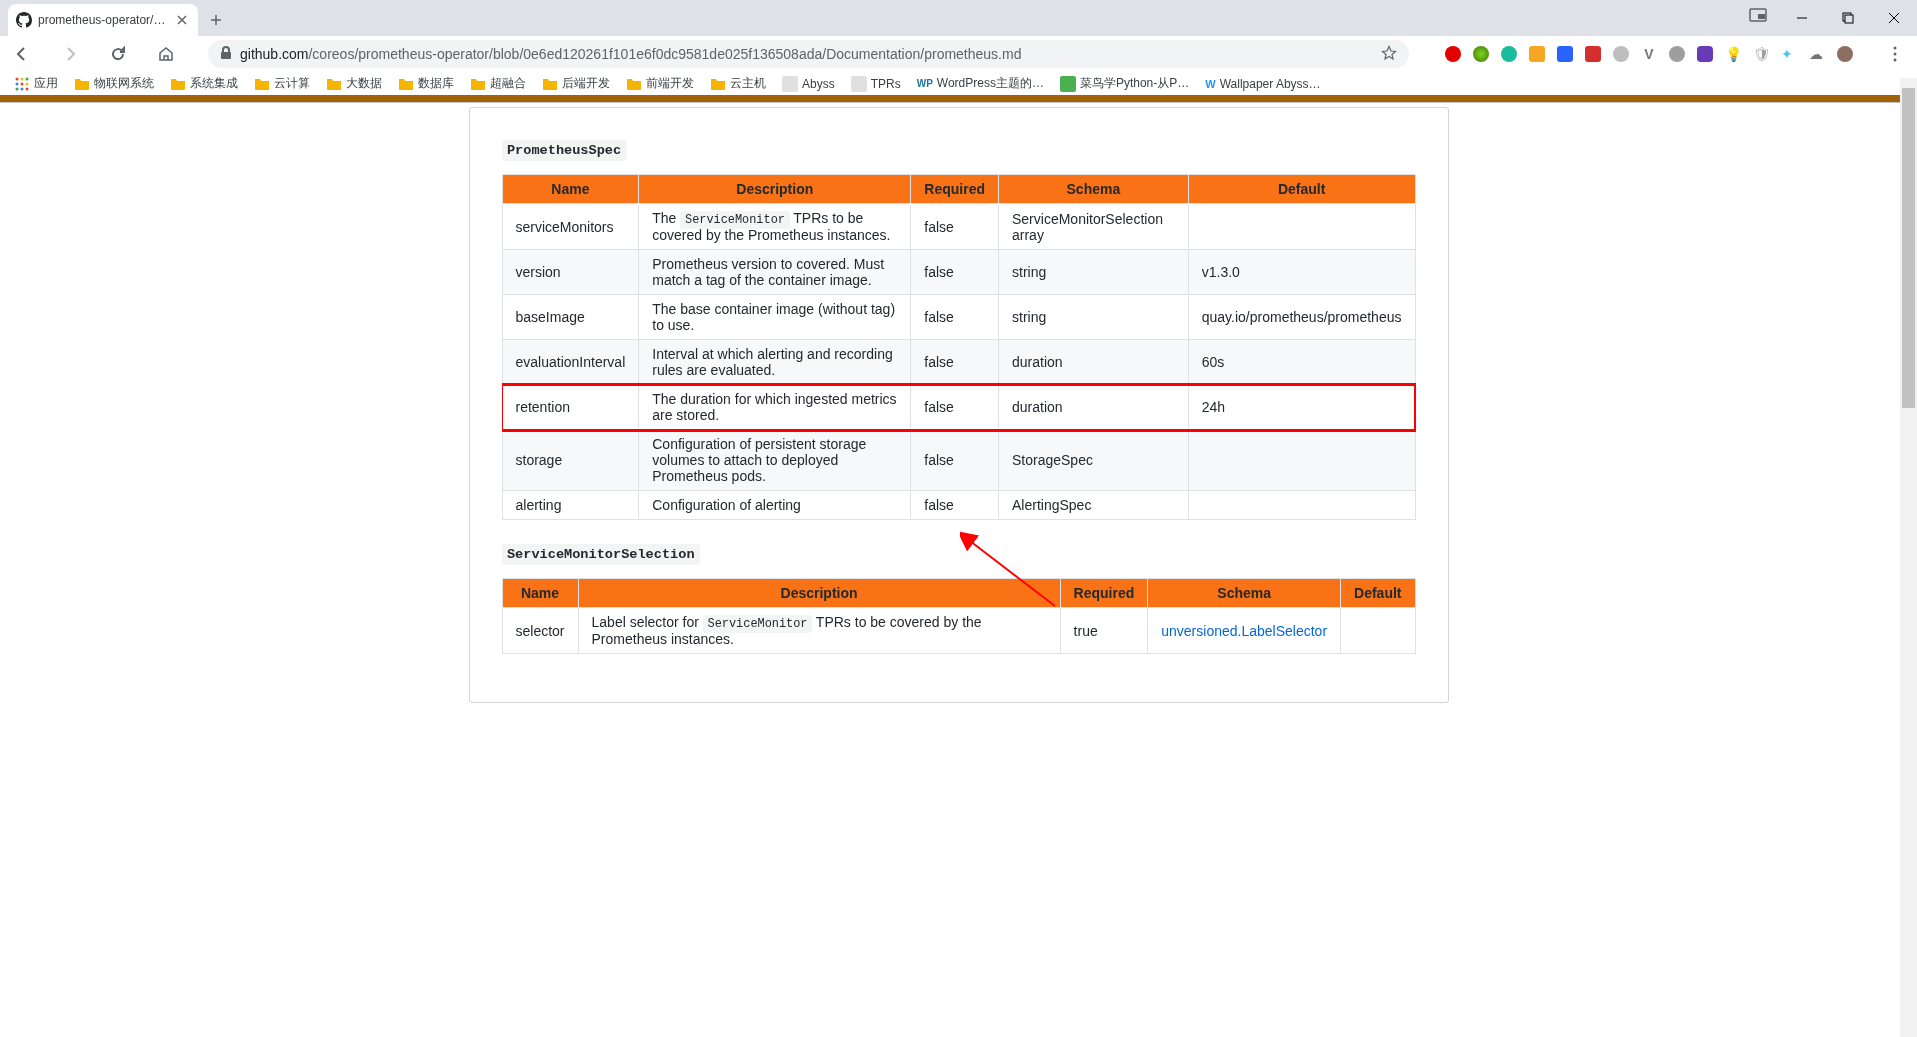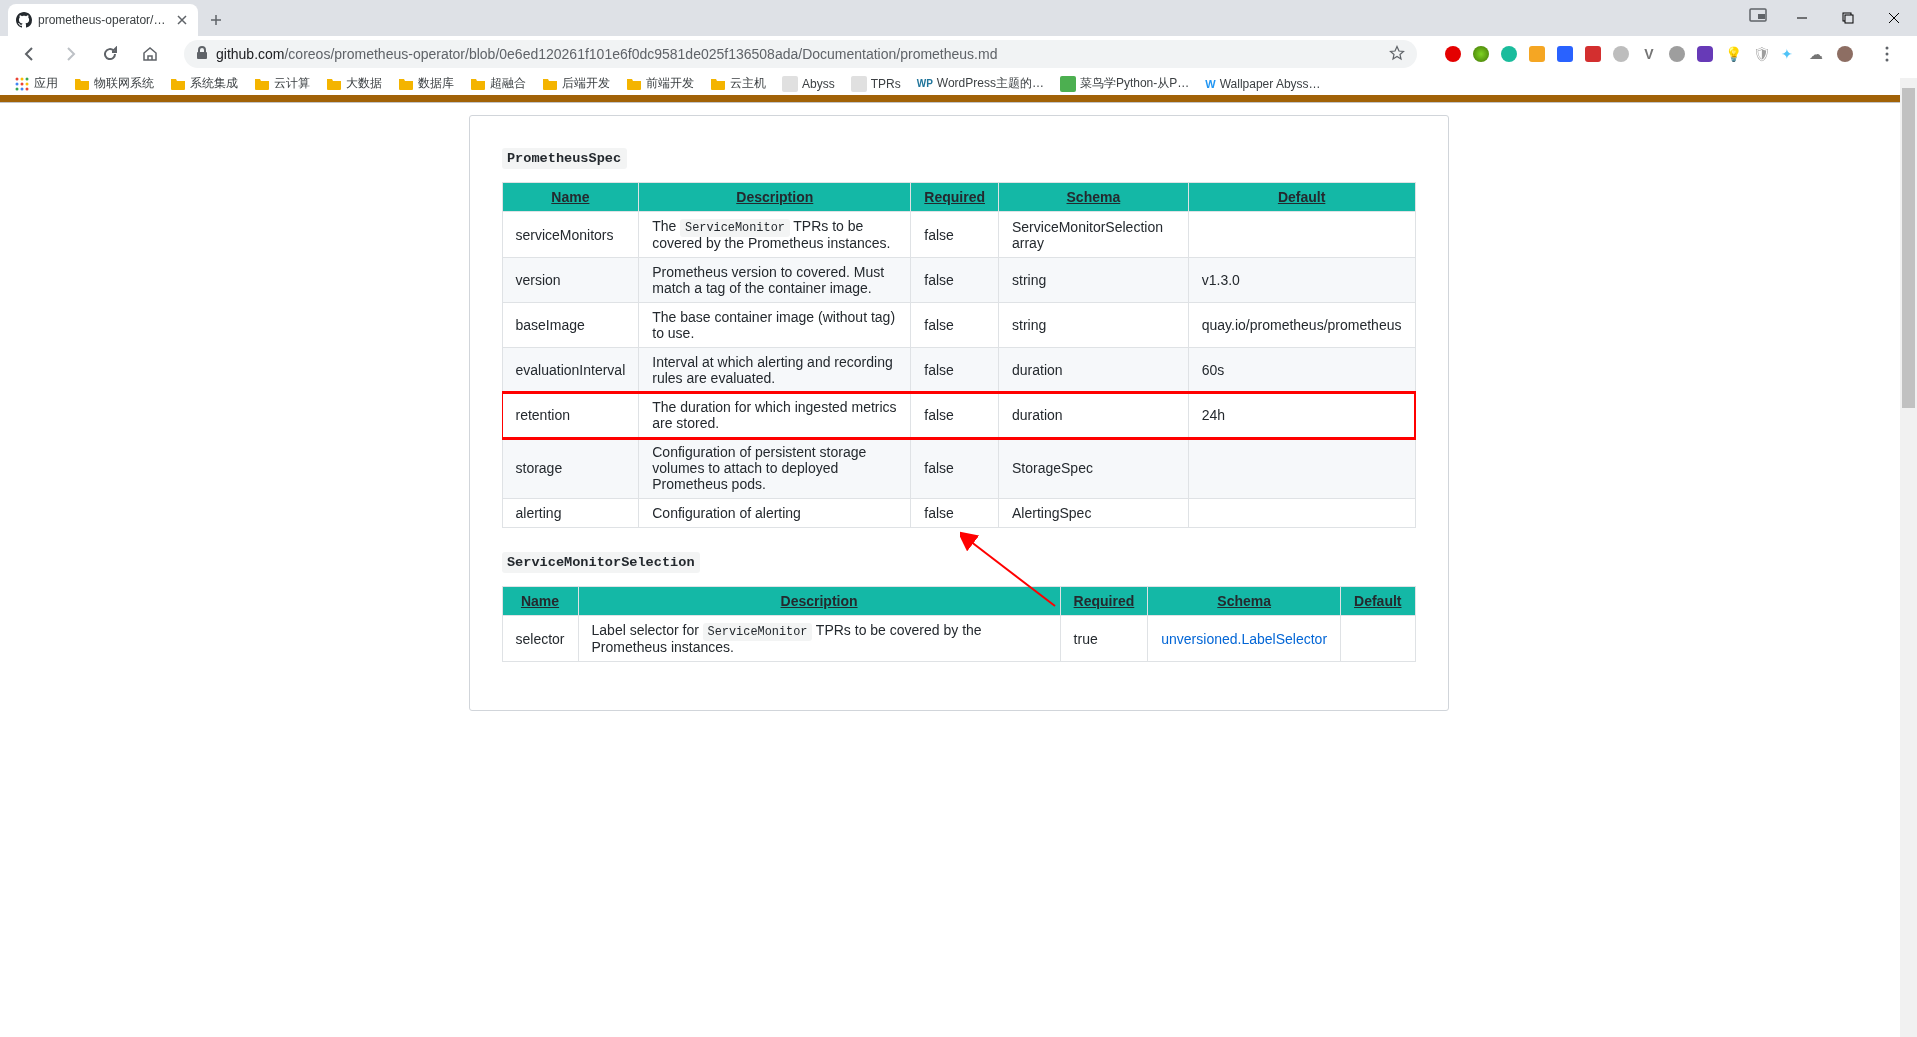--- a/index.html
+++ b/index.html
@@ -7,45 +7,45 @@
 .browser-chrome{background:#dee1e6;border-bottom:1px solid #c1c4c8;}
 .tab-bar{height:36px;display:flex;align-items:flex-end;padding-left:8px;}
 .tab{background:#fff;height:32px;width:190px;border-radius:8px 8px 0 0;display:flex;align-items:center;padding:0 8px;gap:6px;font-size:12px;color:#3c4043;}
 .tab-favicon{width:16px;height:16px;display:flex;align-items:center;justify-content:center;}
 .tab-title{flex:1;white-space:nowrap;overflow:hidden;text-overflow:ellipsis;}
 .tab-close{width:16px;height:16px;display:flex;align-items:center;justify-content:center;color:#5f6368;cursor:pointer;}
 .new-tab{width:28px;height:28px;display:flex;align-items:center;justify-content:center;color:#5f6368;cursor:pointer;margin-left:4px;margin-bottom:2px;}
 .window-controls{position:absolute;right:0;top:0;height:36px;display:flex;align-items:center;}
 .wc-btn{width:46px;height:30px;display:flex;align-items:center;justify-content:center;color:#5f6368;}
 .pip-icon{position:absolute;right:150px;top:8px;color:#5f6368;}
-.nav-bar{background:#fff;height:36px;display:flex;align-items:center;padding:0 16px;gap:12px;}
+.nav-bar{background:#fff;height:36px;display:flex;align-items:center;padding:0 8px;gap:20px;}
 .nav-btn{width:28px;height:28px;display:flex;align-items:center;justify-content:center;color:#5f6368;border-radius:50%;}
 .nav-btn.disabled{color:#bdc1c6;}
 .address-bar{flex:1;height:28px;background:#f1f3f4;border-radius:14px;display:flex;align-items:center;padding:0 12px;gap:8px;margin:0 8px;}
 .lock-icon{color:#5f6368;}
 .url-text{flex:1;font-size:14px;color:#202124;white-space:nowrap;overflow:hidden;}
 .url-host{color:#202124;}
 .url-path{color:#5f6368;}
 .star-icon{color:#5f6368;}
 .ext-icons{display:flex;align-items:center;gap:12px;padding:0 8px;}
 .ext-icon{width:16px;height:16px;border-radius:3px;}
 .menu-dots{width:28px;height:28px;display:flex;align-items:center;justify-content:center;color:#5f6368;}
 .bookmarks-bar{background:#fff;height:30px;display:flex;align-items:center;padding:0 8px;gap:4px;border-bottom:7px solid #a16207;font-size:12px;}
 .bookmark{display:flex;align-items:center;gap:4px;padding:4px 6px;color:#3c4043;cursor:pointer;border-radius:4px;white-space:nowrap;}
 .folder-icon{width:16px;height:16px;color:#f4b400;}
 .apps-icon{width:16px;height:16px;}
 .content-area{height:calc(100vh - 102px);overflow-y:auto;position:relative;}
-.page-content{max-width:1012px;margin:12px auto;padding:0 16px;}
+.page-content{max-width:1012px;margin:4px auto;padding:0 16px;}
 .readme-box{border:1px solid #d1d5da;border-radius:3px;padding:32px;margin-bottom:16px;background:#fff;}
 h4{font-size:16px;font-weight:600;margin-bottom:16px;margin-top:24px;}
 h4:first-child{margin-top:0;}
 code.heading-code{font-family:SFMono-Regular,Consolas,"Liberation Mono",Menlo,monospace;background:rgba(27,31,35,0.05);padding:0.2em 0.4em;border-radius:3px;font-size:85%;}
 table{border-collapse:collapse;width:100%;margin-bottom:16px;display:block;overflow:auto;}
 table th,table td{border:1px solid #dfe2e5;padding:6px 13px;}
-table th{font-weight:600;background:#14b8a6;text-decoration:underline;}
+table th{font-weight:600;background:#f97316;}
 table tr{background:#fff;}
 table tr:nth-child(2n){background:#f6f8fa;}
 table td code{font-family:SFMono-Regular,Consolas,"Liberation Mono",Menlo,monospace;background:rgba(27,31,35,0.05);padding:0.2em 0.4em;border-radius:3px;font-size:85%;}
 .link{color:#0366d6;text-decoration:none;}
 .highlight-row{outline:3px solid red;outline-offset:-1px;position:relative;}
 .annotation-arrow{position:absolute;pointer-events:none;z-index:100;}
 .scrollbar-track{position:fixed;right:0;top:78px;bottom:0;width:17px;background:#f1f1f1;}
 .scrollbar-thumb{position:absolute;right:2px;width:13px;background:#c1c1c1;border-radius:0;}
 </style>
 </head>

